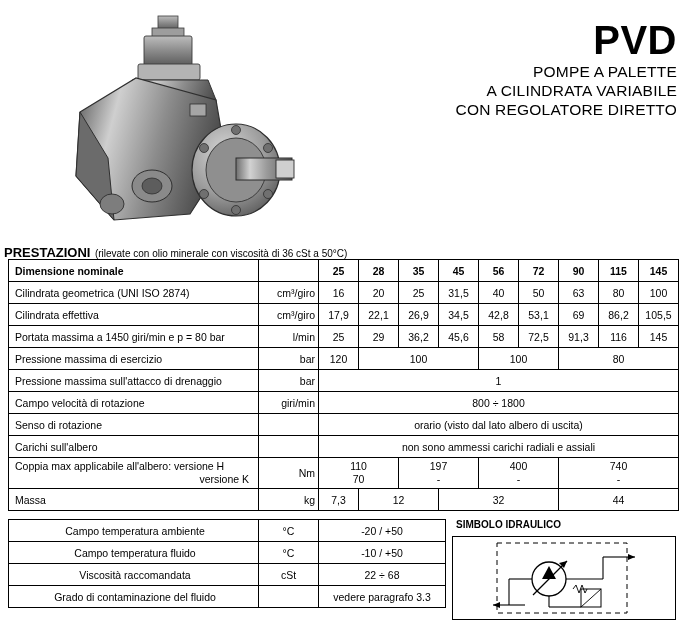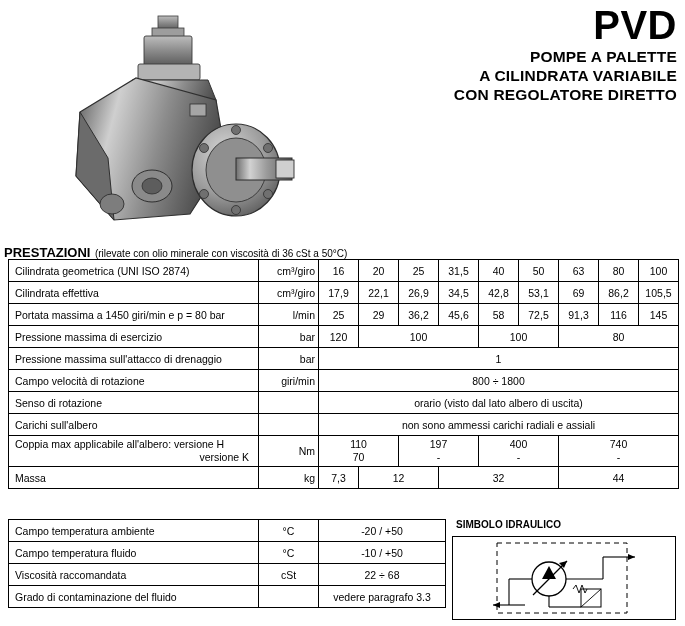--- a/index.html
+++ b/index.html
@@ -20,32 +20,32 @@
   .header {
     position: absolute;
     top: 0;
     left: 0;
     width: 685px;
     height: 232px;
   }
   .title-block {
     position: absolute;
     right: 8px;
-    top: 3px;
+    top: 18px;
     text-align: right;
   }
   .title-main {
     font-size: 40px;
     font-weight: bold;
     letter-spacing: 0.5px;
     line-height: 44px;
   }
   .title-sub {
     font-size: 15.5px;
-    font-weight: bold;
+    font-weight: normal;
     line-height: 19px;
     letter-spacing: 0.2px;
   }
 
   
   .pump-art {
     position: absolute;
     left: 40px;
     top: 8px;
   }
@@ -109,21 +109,21 @@
     width: 437px;
     table-layout: fixed;
   }
   .bottom-table td {
     border: 1px solid #000000;
     padding: 2px 3px;
     text-align: center;
     height: 17px;
   }
   .bottom-table td.lbl {
-    text-align: left;
+    text-align: center;
     padding-left: 6px;
   }
 
   
   .symbol-title {
     position: absolute;
     left: 456px;
     top: 519px;
     font-size: 10px;
     font-weight: bold;
@@ -224,20 +224,33 @@
       <col style="width:40px">
       <col style="width:40px">
     <col style="width:40px">
       <col style="width:40px">
       <col style="width:40px">
     <col style="width:40px">
       <col style="width:40px">
       <col style="width:40px">
   </colgroup>
   <tbody>
+    <tr class="hdr">
+      <td class="lbl">Dimensione nominale</td>
+      <td class="um"></td>
+      <td>25</td>
+      <td>28</td>
+      <td>35</td>
+      <td>45</td>
+      <td>56</td>
+      <td>72</td>
+      <td>90</td>
+      <td>115</td>
+      <td>145</td>
+    </tr>
 
     <tr>
       <td class="lbl">Cilindrata geometrica  (UNI ISO 2874)</td>
       <td class="um">cm³/giro</td>
       <td>16</td>
       <td>20</td>
       <td>25</td>
       <td>31,5</td>
       <td>40</td>
       <td>50</td>

